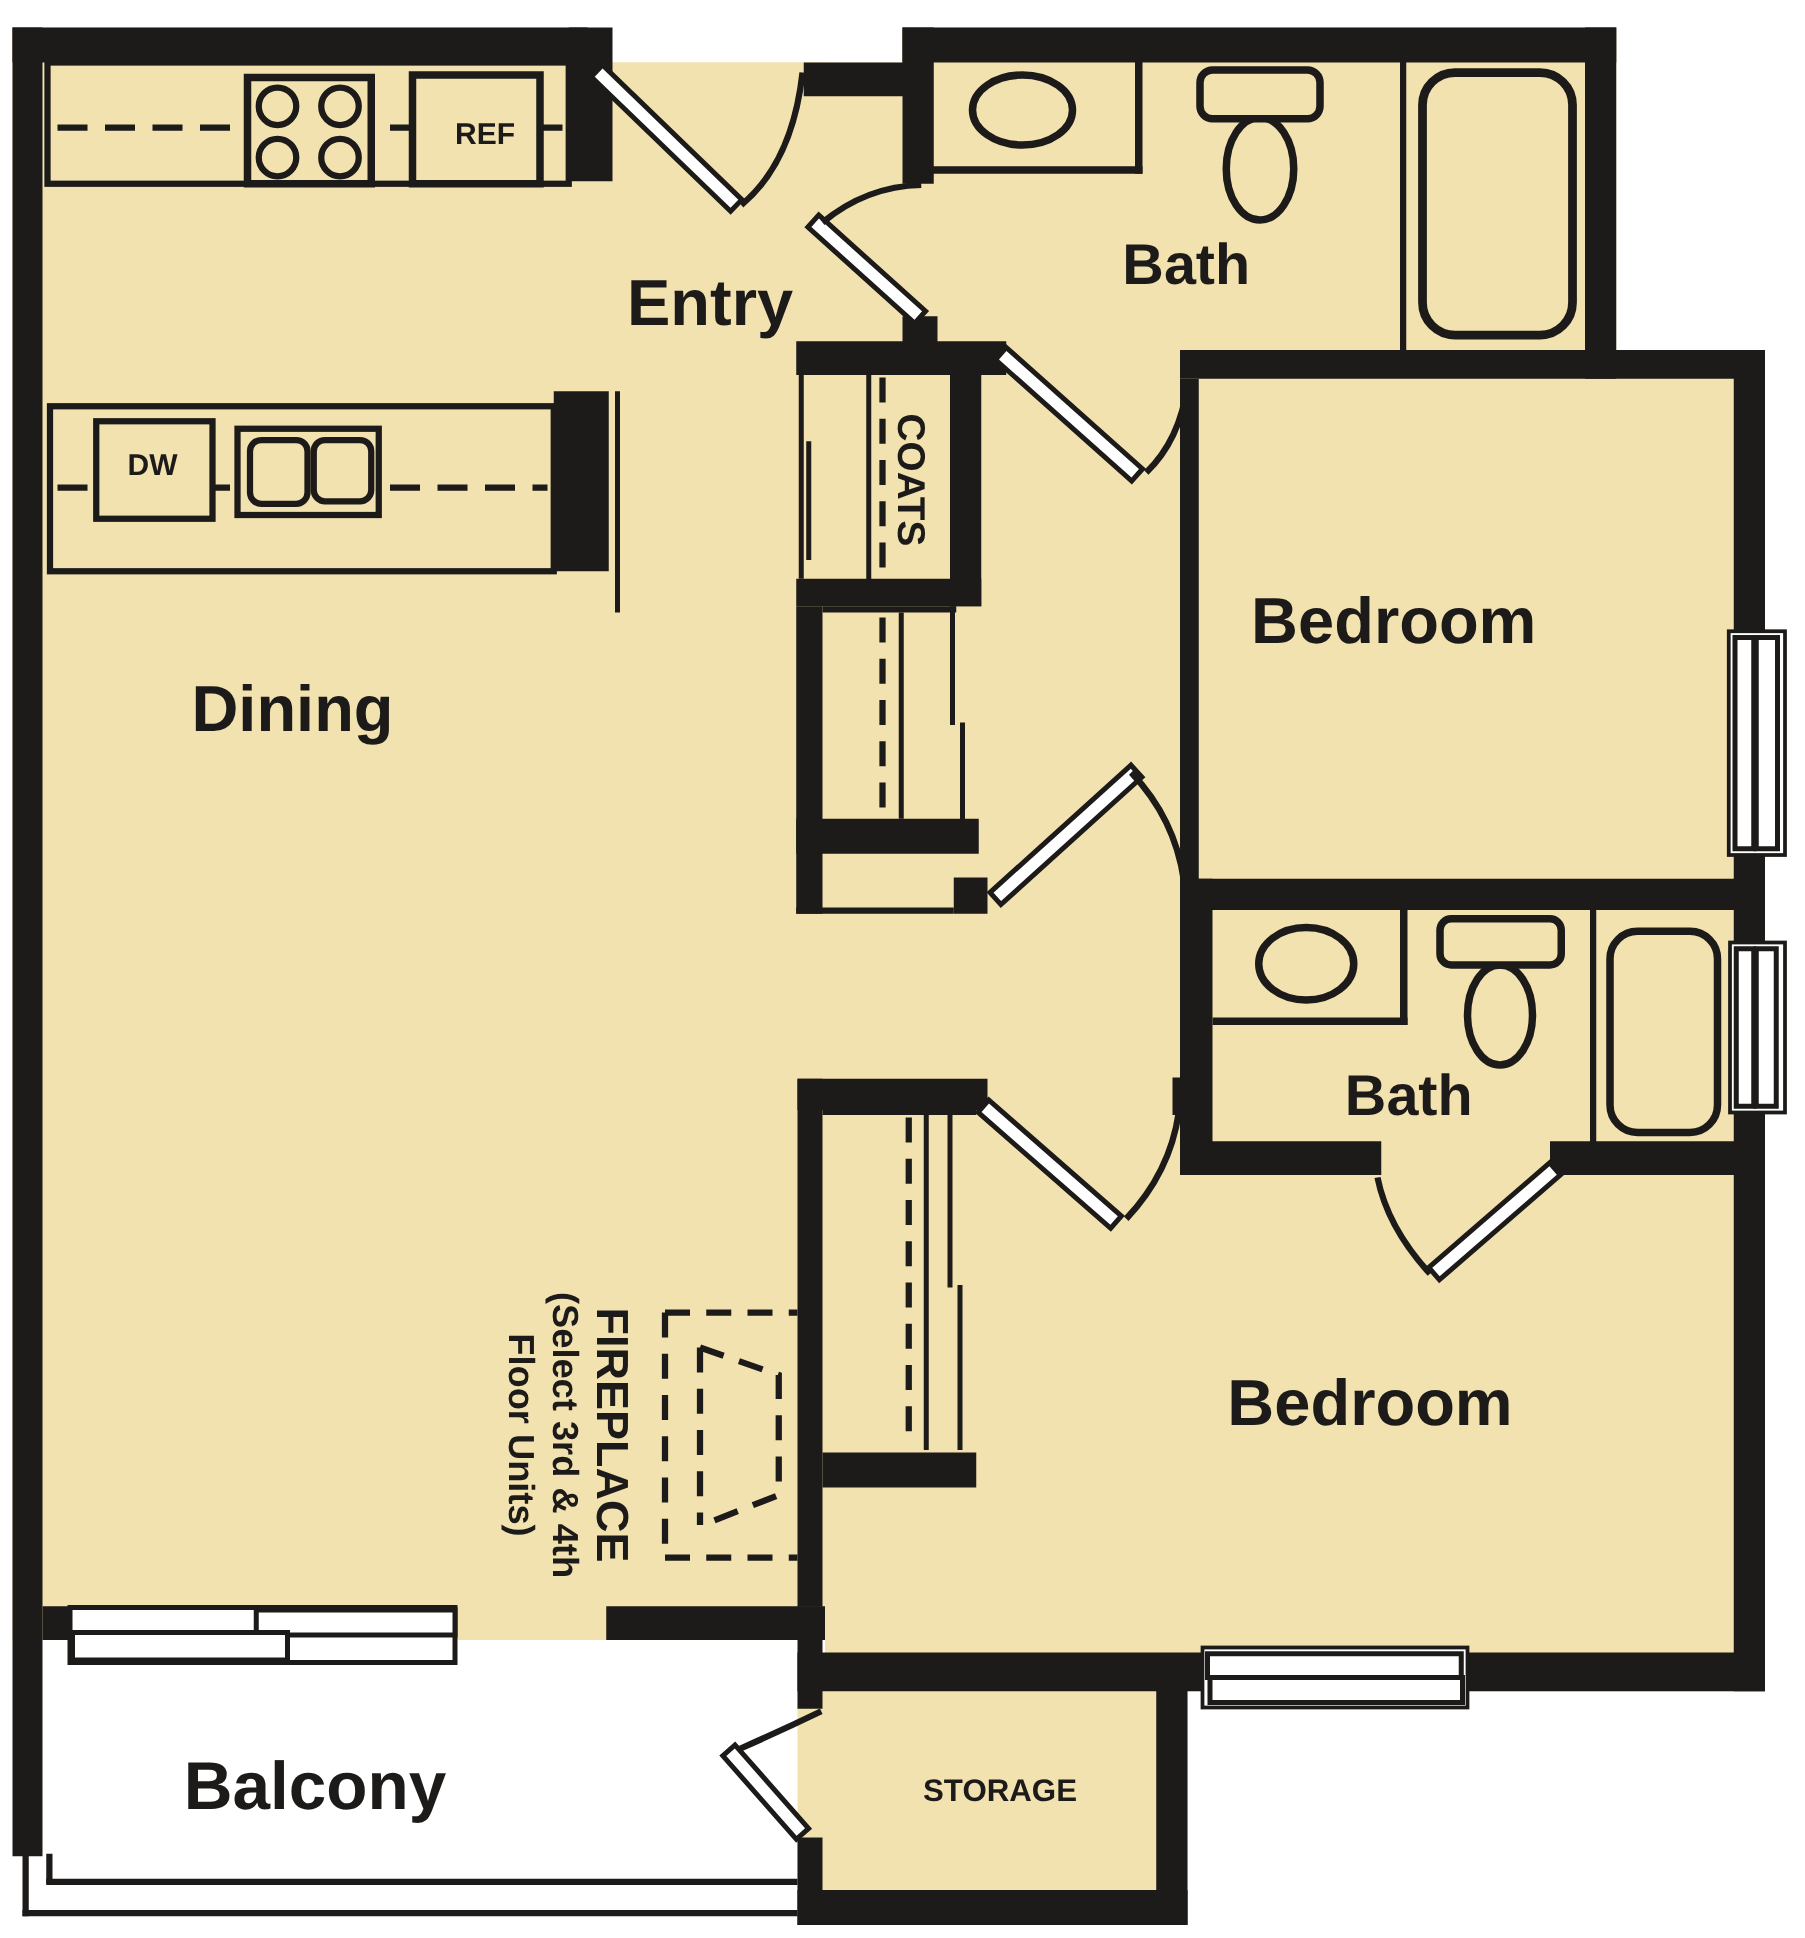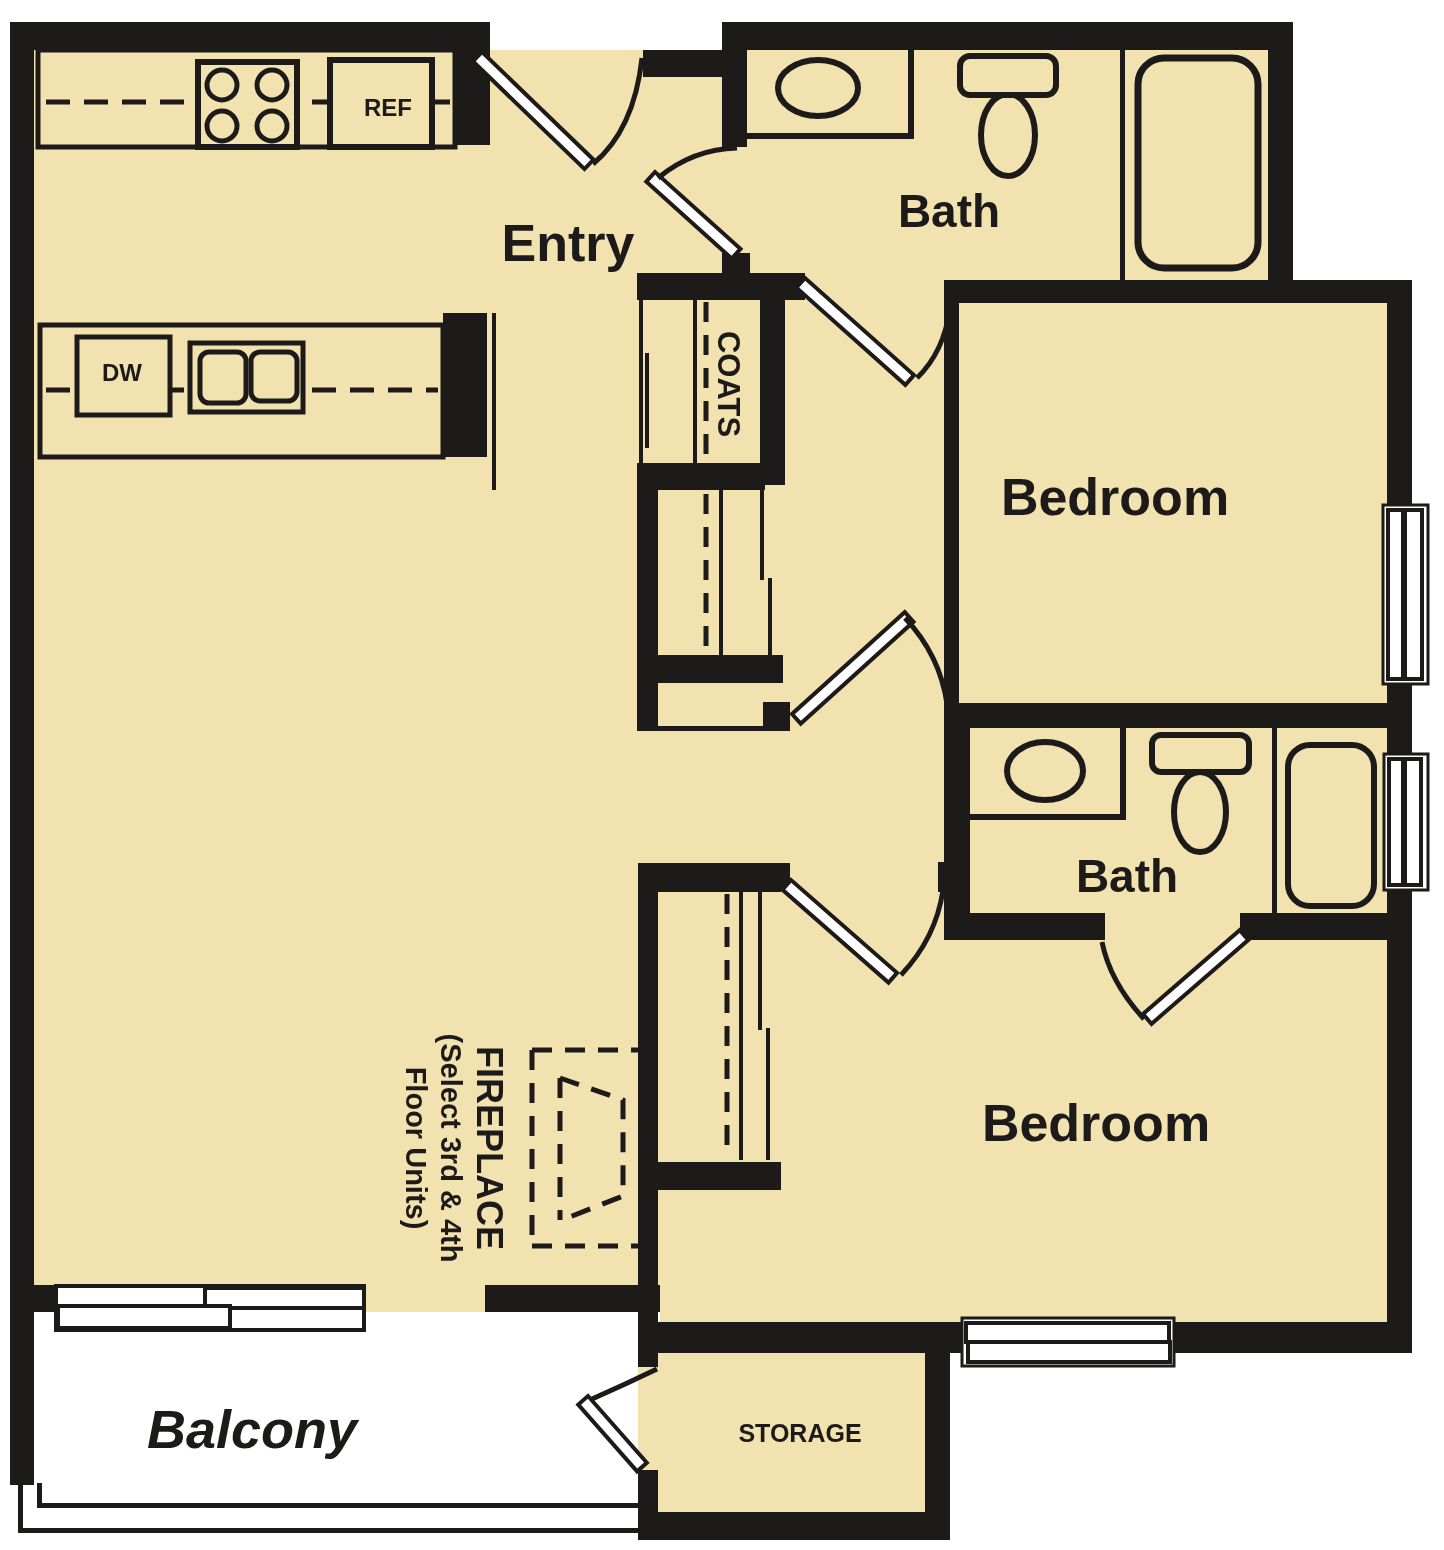--- a/index.html
+++ b/index.html
@@ -11,21 +11,21 @@
   .lbl.rot{transform:translate(-50%,-50%) rotate(90deg);}
   .l-kitchen {left:252px;top:228px;font-size:52px;}
   .l-entry   {left:568px;top:206px;font-size:52px;margin-top:37px;}
   .l-bath1   {left:949px;top:211px;font-size:46px;}
   .l-bedroom1{left:1115px;top:497px;font-size:52px;}
   .l-dining  {left:234px;top:568px;font-size:52px;}
   .l-coats   {left:728px;top:384px;font-size:31px;}
   .l-bath2   {left:1127px;top:876px;font-size:46px;}
   .l-bedroom2{left:1096px;top:1123px;font-size:52px;}
   .l-living  {left:206px;top:1095px;font-size:52px;}
-  .l-balcony {left:252px;top:1429px;font-size:54px;font-style:italic;}
+  .l-balcony {left:252px;top:1429px;font-size:54px;}
   .l-storage {left:800px;top:1433px;font-size:25px;}
   .l-ref     {left:388px;top:108px;font-size:24px;}
   .l-dw      {left:122px;top:373px;font-size:24px;}
   .l-fire    {left:455px;top:1148px;text-align:center;line-height:1.18;}
   .l-fire .f1{font-size:36px;display:block;}
   .l-fire .f2{font-size:29px;display:block;}
 </style>
 </head>
 <body>
 
@@ -220,20 +220,21 @@
 
   <g stroke="#1D1B19" stroke-width="5" stroke-dasharray="20 13" fill="none">
     <path d="M 532,1050 H 638 M 532,1246 H 638 M 532,1050 V 1246"></path>
     <path d="M 560,1078 L 623,1100 V 1196 L 562,1220 M 560,1078 V 1220"></path>
   </g>
 </svg>
 
   <div class="lbl l-entry">Entry</div>
   <div class="lbl l-bath1">Bath</div>
   <div class="lbl l-bedroom1">Bedroom</div>
+  <div class="lbl l-dining">Dining</div>
   <div class="lbl rot l-coats">COATS</div>
   <div class="lbl l-bath2">Bath</div>
   <div class="lbl l-bedroom2">Bedroom</div>
   <div class="lbl l-balcony">Balcony</div>
   <div class="lbl l-storage">STORAGE</div>
   <div class="lbl l-ref">REF</div>
   <div class="lbl l-dw">DW</div>
   <div class="lbl rot l-fire">
     <span class="f1">FIREPLACE</span>
     <span class="f2">(Select 3rd &amp; 4th</span>

